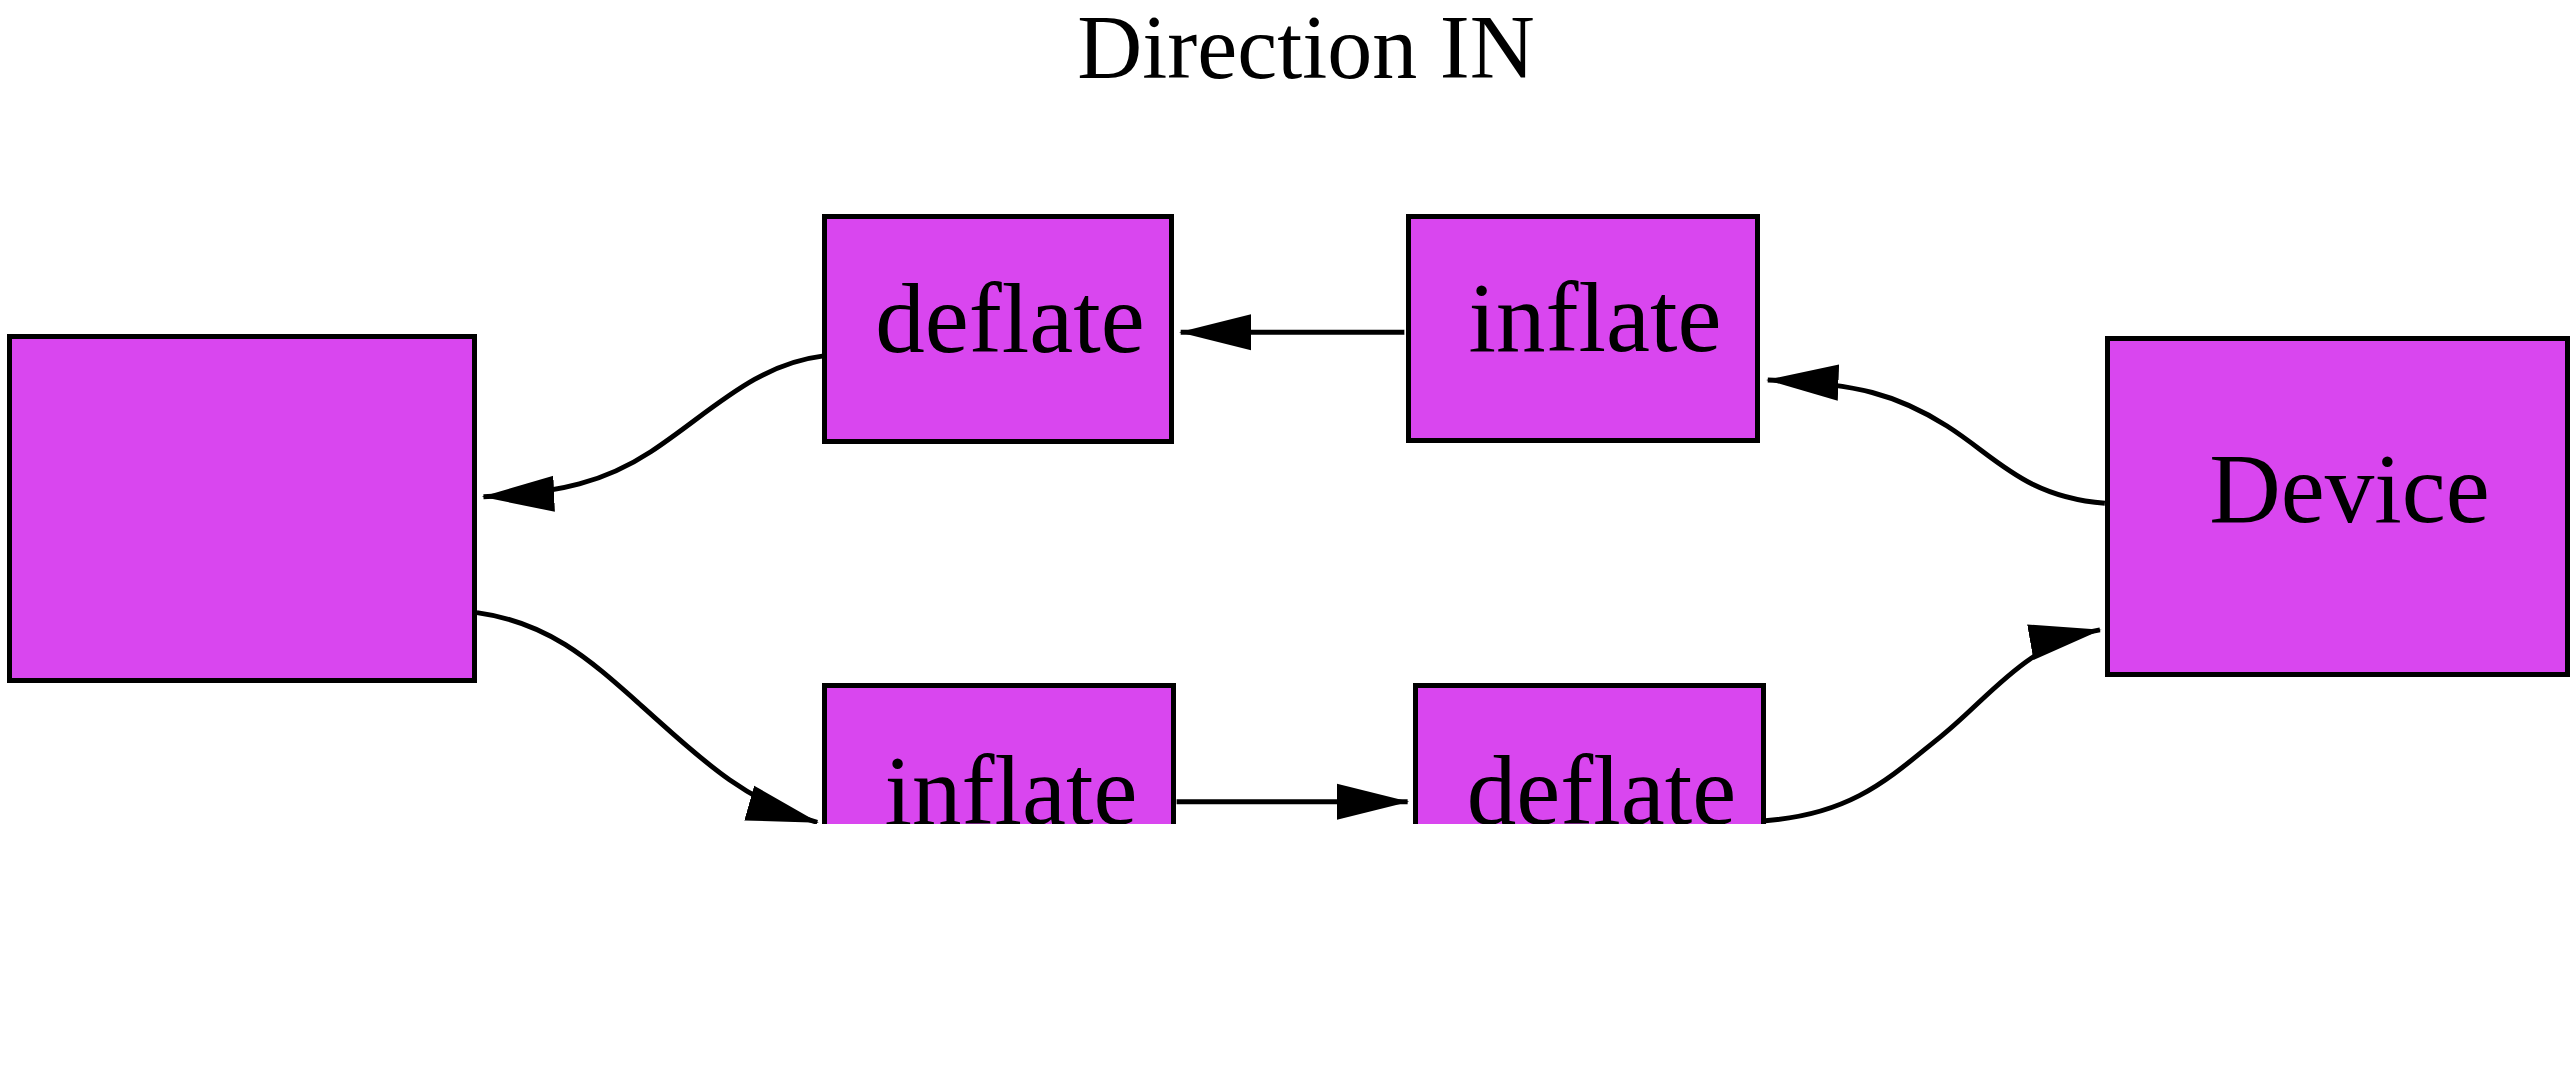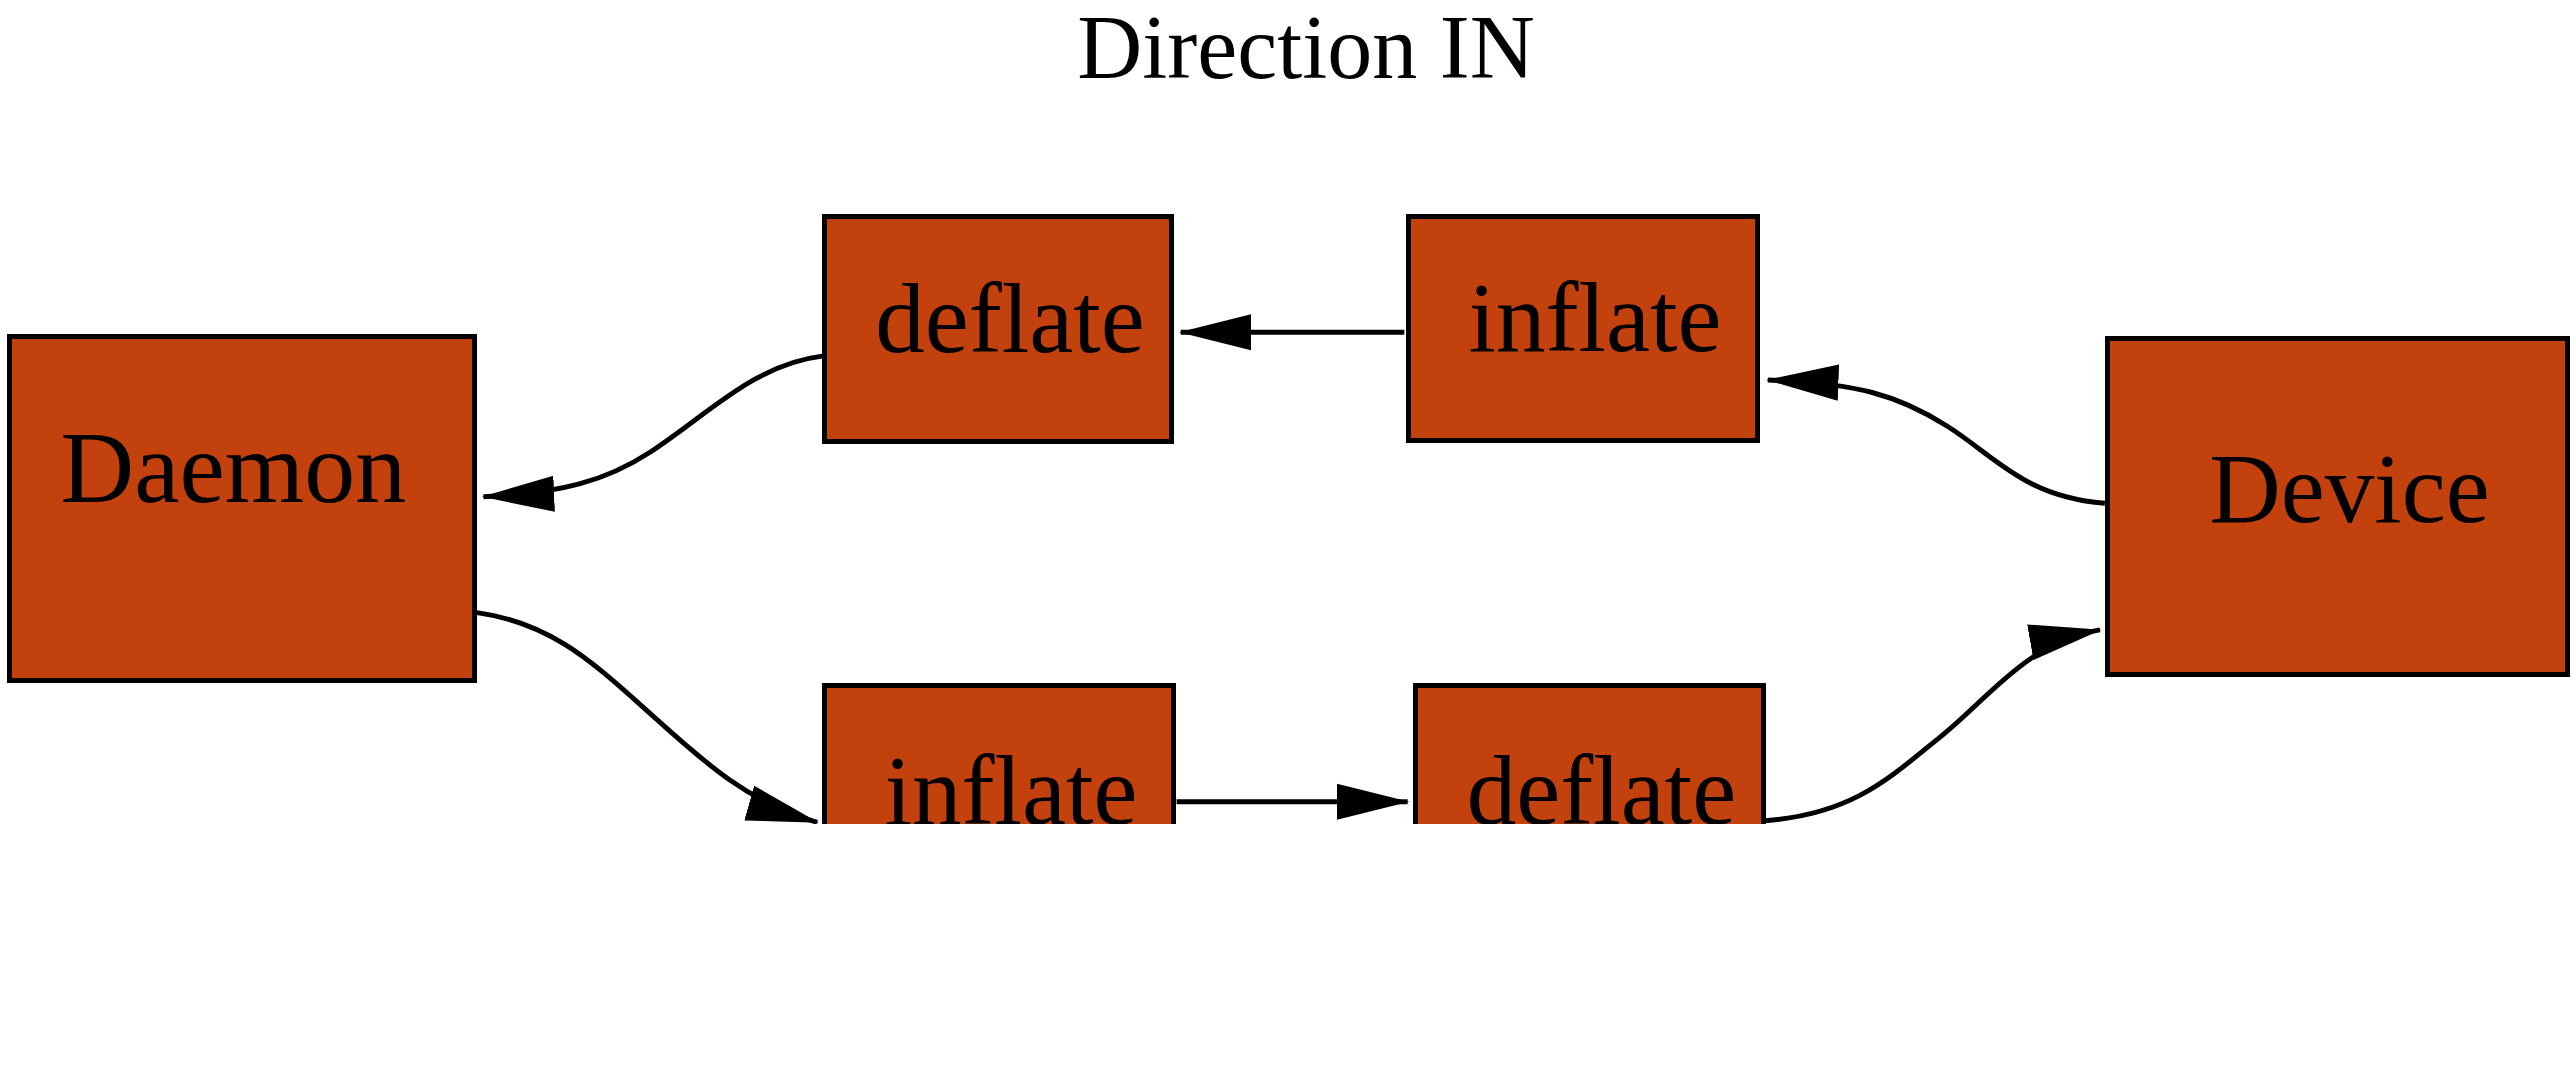--- a/index.html
+++ b/index.html
@@ -19,21 +19,21 @@
   .edges-layer {
     position: absolute;
     left: 0;
     top: 0;
     width: 2576px;
     height: 1088px;
   }
   .node {
     position: absolute;
     border: 5px solid #000000;
-    background: #c2410c;
+    background: #d946ef;
     box-sizing: border-box;
     display: flex;
     align-items: center;
     justify-content: center;
     padding-left: 24px;
   }
   .node .label {
     font-size: 99px;
     line-height: 1;
     white-space: nowrap;
@@ -97,21 +97,20 @@
 
     <path class="edge" marker-end="url(#arrowhead)" d="M 580 745 C 668 757 718 803 780 858 C 843 914 902 974 994 1000"></path>
 
     <path class="edge" marker-end="url(#arrowhead)" d="M 1431 975 L 1712 975"></path>
 
     <path class="edge" marker-end="url(#arrowhead)" d="M 2147 998 C 2255 990 2300 944 2360 896 C 2420 848 2464 782 2554 766"></path>
   </svg>
 
   <div class="node" id="node-storage-daemon">
     <div class="storage-label">
-      <span>Daemon</span>
     </div>
   </div>
 
   <div class="node" id="node-in-deflate">
     <span class="label">deflate</span>
   </div>
 
   <div class="node" id="node-in-inflate">
     <span class="label">inflate</span>
   </div>

